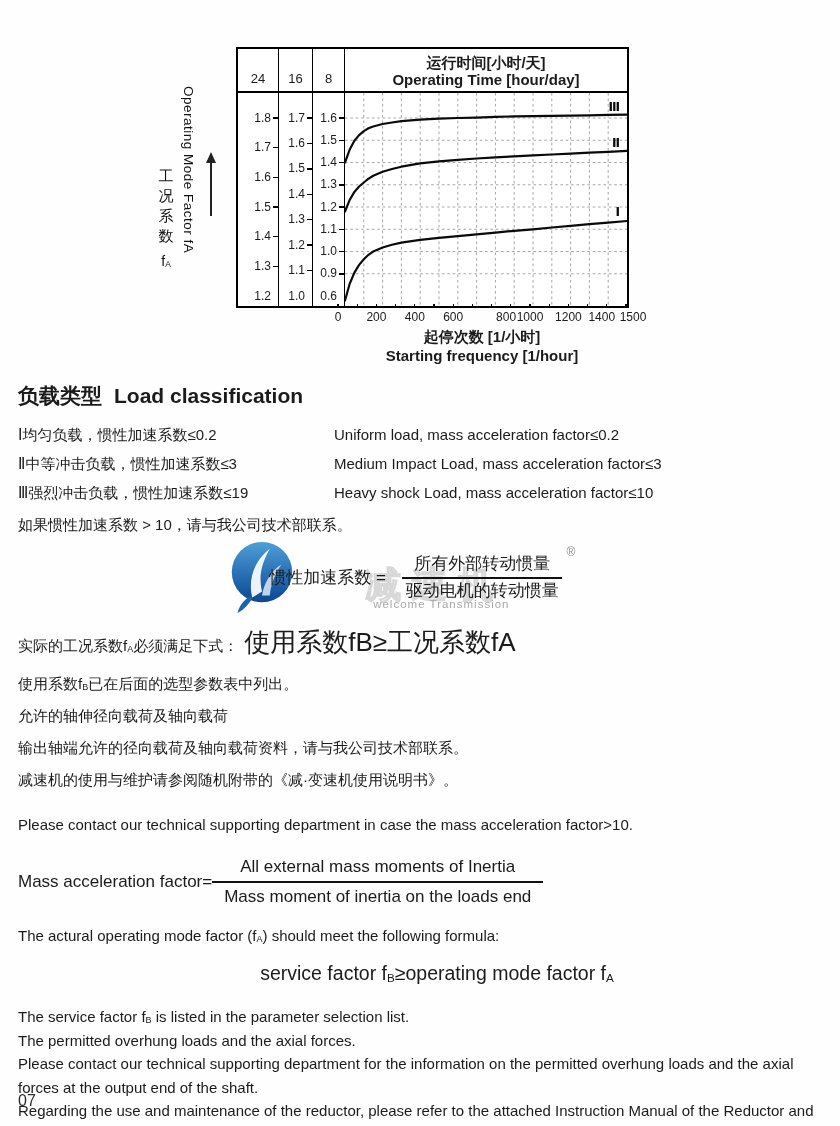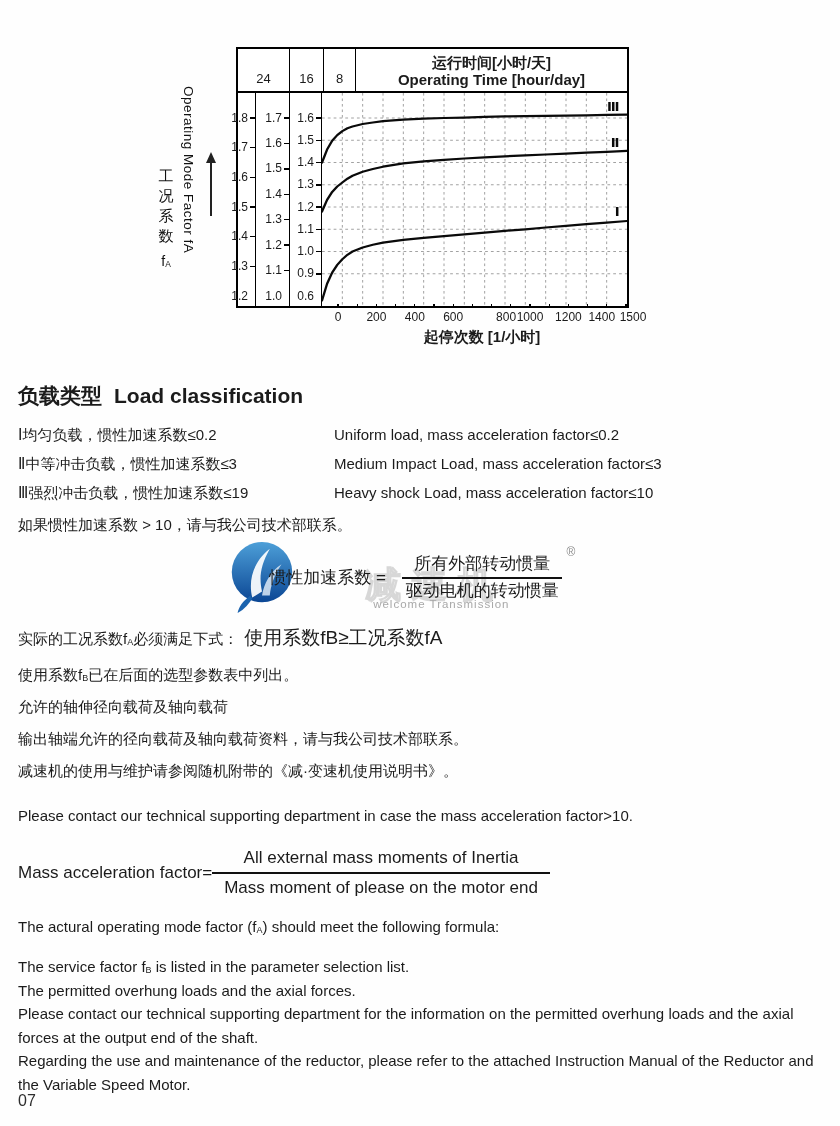--- a/index.html
+++ b/index.html
@@ -2,21 +2,21 @@
 <html><head>
 <meta charset="utf-8">
 <style>
   html,body{margin:0;padding:0;}
   body{
     width:840px;height:1126px;position:relative;background:#fefefe;
     font-family:"Liberation Sans","DejaVu Sans",sans-serif;color:#1b1b1b;
     overflow:hidden;
   }
   sub{font-size:0.6em;vertical-align:-0.15em;line-height:0;}
-  .seg-big{font-size:19px;margin-left:6px;}
+  .seg-big{font-size:26px;margin-left:6px;}
 
   
   .chart-block{position:absolute;left:0;top:0;width:840px;height:372px;}
   .ylabel-en{
     position:absolute;left:181px;top:86px;height:222px;
     writing-mode:vertical-rl;font-size:13.5px;letter-spacing:.5px;color:#111;
     display:flex;align-items:center;
   }
   .ylabel-cn{
     position:absolute;left:155px;top:166px;width:22px;
@@ -30,25 +30,25 @@
     width:0;height:0;margin:0 auto;
     border-left:5px solid transparent;border-right:5px solid transparent;
     border-bottom:11px solid #222;
   }
   .y-arrow .stem{width:1.5px;height:53px;background:#222;margin:0 auto;}
 
   .chart-table{position:absolute;left:236px;top:47px;width:389px;border:2px solid #000;background:#fff;box-sizing:content-box;}
   .chart-header{height:42px;border-bottom:2px solid #000;display:flex;}
   .hcol{border-right:1.5px solid #000;display:flex;align-items:flex-end;justify-content:center;
         padding-bottom:5px;font-size:13px;box-sizing:border-box;}
-  .hcol.c0{width:52px;text-align:center;} .hcol.c1{width:34px;} .hcol.c2{width:32px;}
+  .hcol.c0{width:41px;text-align:center;} .hcol.c1{width:34px;} .hcol.c2{width:32px;}
   .htitle{flex:1;text-align:center;font-weight:bold;font-size:15px;line-height:17px;padding-top:5px;}
   .chart-body{position:relative;height:213px;display:flex;}
   .scol{position:relative;border-right:1.5px solid #000;box-sizing:border-box;}
-  .scol.c0{width:18px;} .scol.c1{width:34px;} .scol.c2{width:32px;}
+  .scol.c0{width:41px;} .scol.c1{width:34px;} .scol.c2{width:32px;}
   .scol .sval{position:absolute;right:7px;font-size:12px;line-height:12px;}
   .scol .stick{position:absolute;right:0;width:5px;height:1.5px;background:#000;}
   .plot{flex:1;position:relative;}
   .plot svg{position:absolute;left:0;top:0;width:100%;height:100%;}
 
   .x-ticks{position:absolute;left:338px;top:304px;width:288px;height:22px;}
   .x-ticks .mtick{position:absolute;top:0;width:1.4px;height:4px;background:#000;}
   .x-ticks .xlab{position:absolute;top:6px;font-size:12px;transform:translateX(-50%);white-space:nowrap;}
   .x-title-cn{position:absolute;left:338px;top:328px;width:288px;text-align:center;
               font-size:15px;font-weight:bold;}
@@ -219,20 +219,21 @@
       <span class="xlab" style="left: 38.4px;">200</span>
       <span class="xlab" style="left: 76.8px;">400</span>
       <span class="xlab" style="left: 115.2px;">600</span>
       <span class="xlab" style="left: 153.6px; padding-left: 29px;">800</span>
       <span class="xlab" style="left: 192px;">1000</span>
       <span class="xlab" style="left: 230.4px;">1200</span>
       <span class="xlab" style="left: 263.8px;">1400</span>
       <span class="xlab" style="left: 295px;">1500</span>
     </div>
   <div class="x-title-cn">起停次数 [1/小时]</div>
+  <div class="x-title-en">Starting frequency [1/hour]</div>
 </section>
 
 <section class="text-content">
 
   <div class="lc-heading">
     <span class="hcn">负载类型</span><span>Load classification</span>
   </div>
 
   <div class="lc-row">
     <span>Ⅰ均匀负载，惯性加速系数≤0.2</span>
@@ -276,24 +277,25 @@
   <p class="cn">允许的轴伸径向载荷及轴向载荷</p>
   <p class="cn">输出轴端允许的径向载荷及轴向载荷资料，请与我公司技术部联系。</p>
   <p class="cn">减速机的使用与维护请参阅随机附带的《减·变速机使用说明书》。</p>
 
   <p class="en mt-lg" style="margin-top:26px">Please contact our technical supporting department in case the mass acceleration factor&gt;10.</p>
 
   <div class="formula-en">
     <span class="flabel">Mass acceleration factor=</span>
     <span class="frac">
       <span class="num" style="display:block">All external mass moments of Inertia</span>
-      <span class="den" style="display:block">Mass moment of please on the motor end</span>
+      <span class="den" style="display:block">Mass moment of inertia on the loads end</span>
     </span>
   </div>
 
   <p class="en" style="margin-top:20px"><span>The actural operating mode factor (f</span><sub>A</sub><span>) should meet the following formula:</span></p>
+  <div class="formula2"><span>service factor f</span><sub>B</sub><span>≥operating mode factor f</span><sub>A</sub></div>
   <p class="en en-block" style="margin-top:20px"><span>The service factor f</span><sub>B</sub><span> is listed in the parameter selection list.</span></p>
   <p class="en en-block">The permitted overhung loads and the axial forces.</p>
   <p class="en en-block">Please contact our technical supporting department for the information on the permitted overhung loads and the axial forces at the output end of the shaft.</p>
   <p class="en en-block">Regarding the use and maintenance of the reductor, please refer to the attached Instruction Manual of the Reductor and the Variable Speed Motor.</p>
 </section>
 
 <div class="page-num">07</div>
 
 </body></html>

